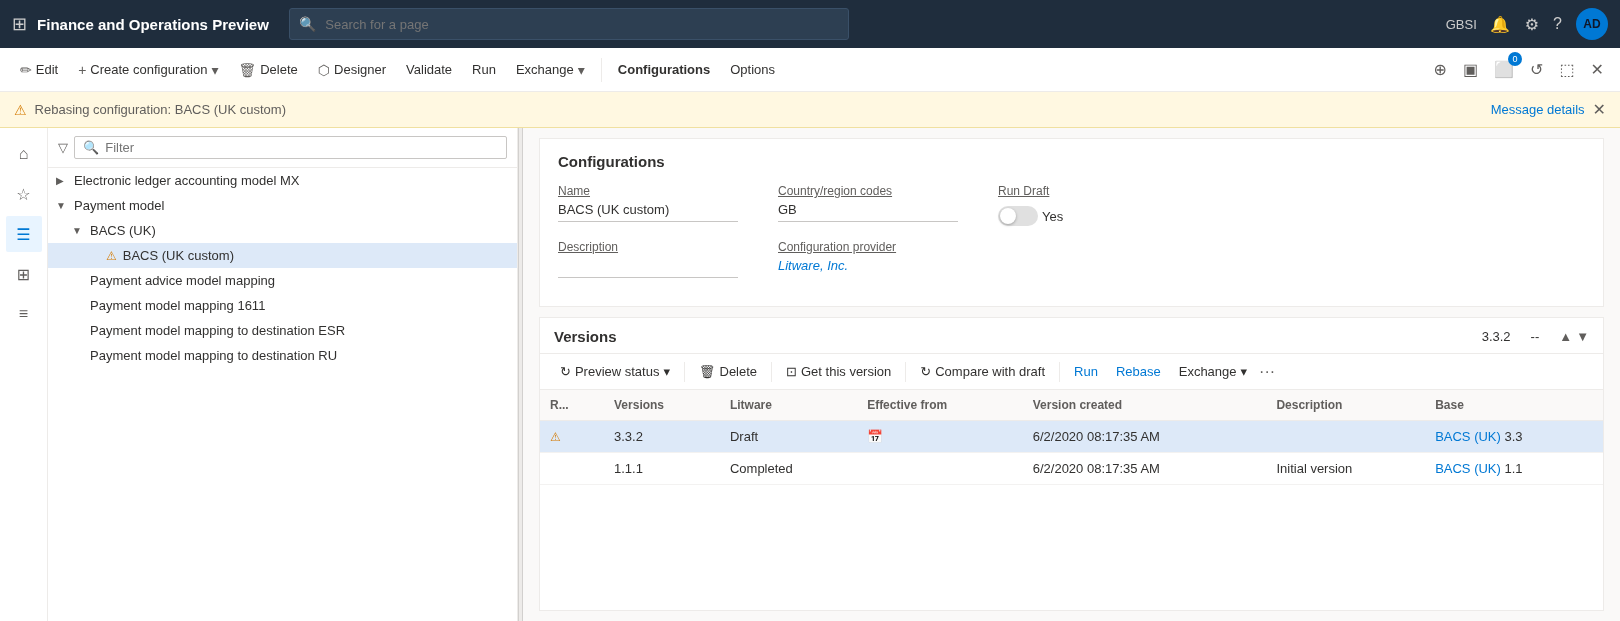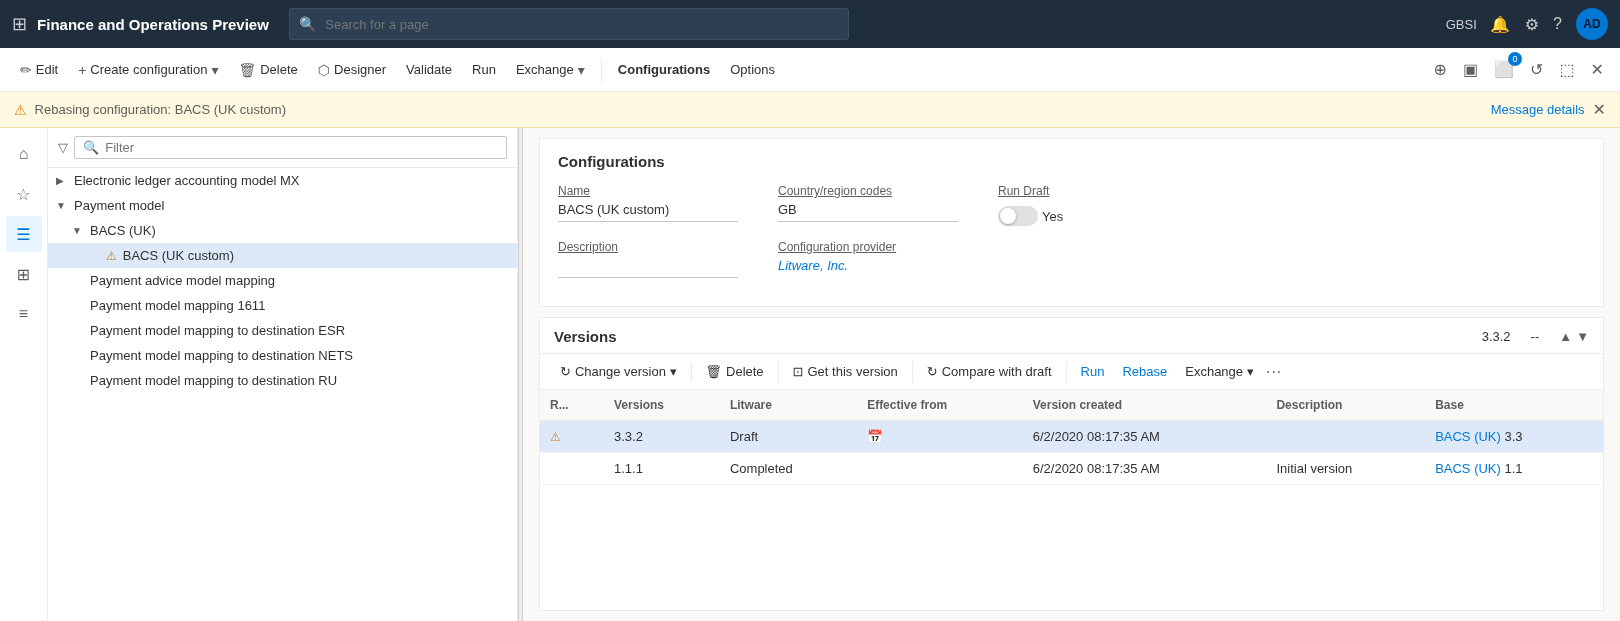--- a/index.html
+++ b/index.html
@@ -403,24 +403,20 @@
         <div class="tree-item level-1">
           <span class="tree-chevron"></span>
           <span class="tree-text">Payment model mapping 1611</span>
         </div>
         <div class="tree-item level-1">
           <span class="tree-chevron"></span>
           <span class="tree-text">Payment model mapping to destination ESR</span>
         </div>
         <div class="tree-item level-1">
           <span class="tree-chevron"></span>
-          <span class="tree-text">Payment model mapping to destination NETS</span>
-        </div>
-        <div class="tree-item level-1">
-          <span class="tree-chevron"></span>
           <span class="tree-text">Payment model mapping to destination RU</span>
         </div>
       </div>
   </div>
 
   <div class="v-splitter"></div>
 
   <div class="content-panel">
 
     <div class="content-section">
@@ -462,21 +458,21 @@
         <span class="versions-info">3.3.2</span>
         <span class="versions-info">--</span>
         <div class="versions-nav">
           <span>▲</span>
           <span>▼</span>
         </div>
       </div>
       <div class="v-cmd-bar">
         <button class="v-cmd-btn">
           <span class="v-cmd-icon">↻</span>
-          <span>Change version</span>
+          <span>Preview status</span>
           <span>▾</span>
         </button>
         <div class="v-cmd-separator"></div>
         <button class="v-cmd-btn">
           <span class="v-cmd-icon">🗑</span>
           <span>Delete</span>
         </button>
         <div class="v-cmd-separator"></div>
         <button class="v-cmd-btn">
           <span class="v-cmd-icon">⊡</span>

